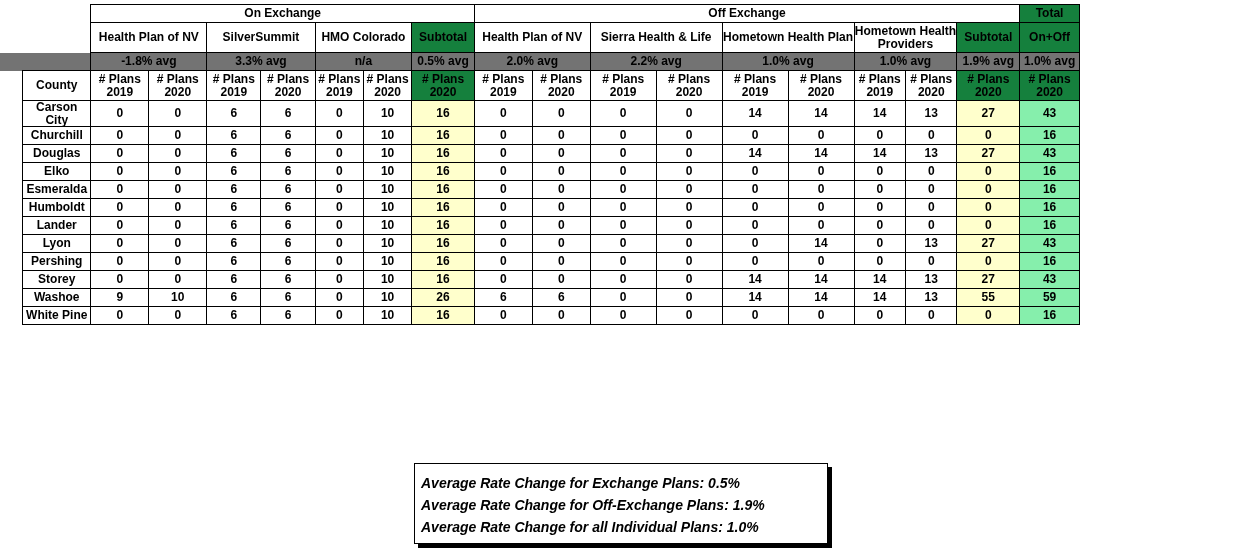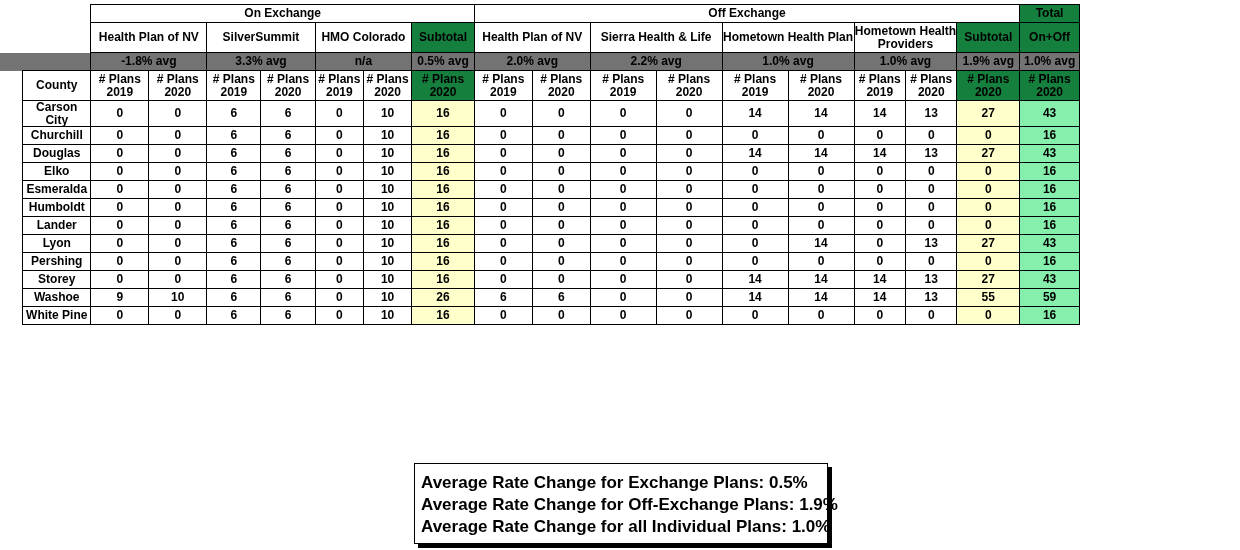--- a/index.html
+++ b/index.html
@@ -52,23 +52,24 @@
     left: 414px;
     top: 463px;
     width: 414px;
     height: 81px;
     border: 1px solid #000000;
     background: #ffffff;
     padding: 8px 0 0 6px;
   }
   .note-box div {
     font-weight: bold;
-    font-size: 17px;
+    font-size: 14px;
     line-height: 22px;
     white-space: nowrap;
+    font-style: italic;
   }
   .note-shadow {
     position: absolute;
     left: 418px;
     top: 467px;
     width: 414px;
     height: 81px;
     background: #000000;
     z-index: 0;
   }

